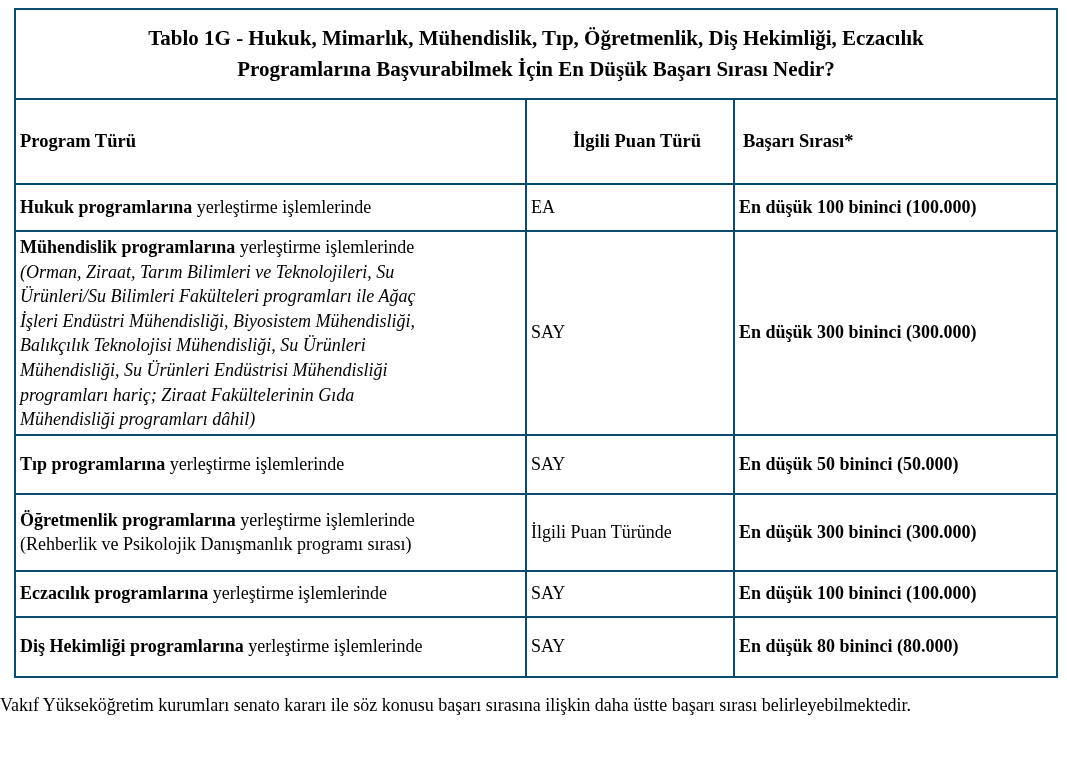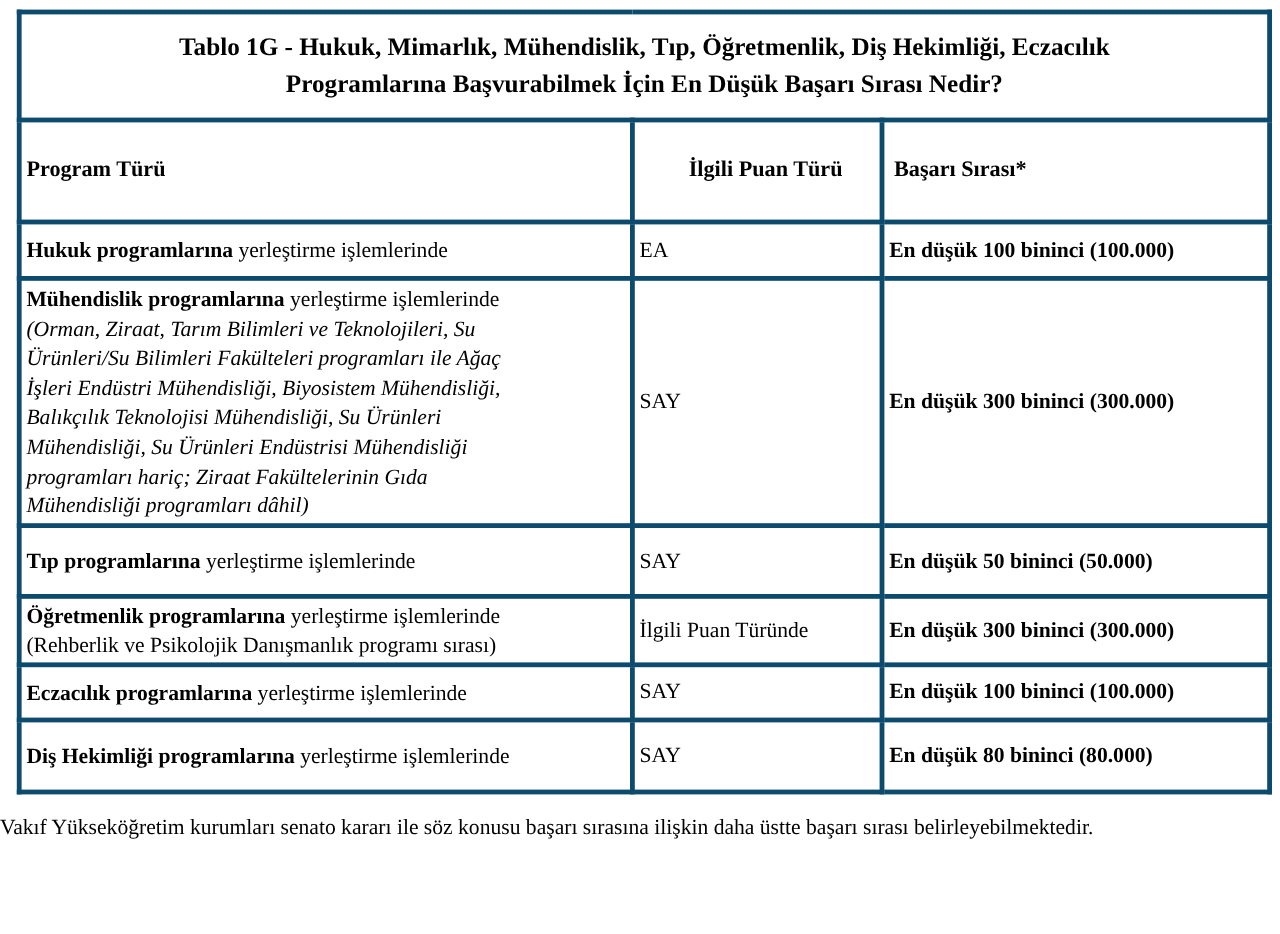--- a/index.html
+++ b/index.html
@@ -21,21 +21,21 @@
     border-collapse: collapse;
     table-layout: fixed;
     width: 1042px;
     margin: 8px 0 0 14px;
   }
   table.main-table col.c1 { width: 511px; }
   table.main-table col.c2 { width: 208px; }
   table.main-table col.c3 { width: 323px; }
   table.main-table th,
   table.main-table td {
-    border: 4px solid #0c4a6e;
+    border: 2px solid #0c4a6e;
     padding: 2px 4px;
     vertical-align: middle;
     overflow: hidden;
   }
   tr.title-row { height: 90px; }
   td.title-cell {
     font-weight: bold;
     font-size: 21px;
     line-height: 31px;
     text-align: center;
@@ -51,21 +51,21 @@
   th.col-header.center {
     text-align: center;
     padding-left: 18px;
   }
   th.col-header.third { padding-left: 8px; }
 
   tbody tr.row-0 { height: 47px; }
   tbody tr.row-1 { height: 198px; }
   tbody tr.row-2 { height: 56px; }
   tbody tr.row-3 { height: 59px; }
-  tbody tr.row-4 { height: 57px; }
+  tbody tr.row-4 { height: 77px; }
   tbody tr.row-5 { height: 46px; }
   tbody tr.row-6 { height: 60px; }
 
   td.program-cell {
     font-size: 18px;
     line-height: 24.6px;
     padding-left: 7px;
     padding-right: 4px;
   }
   tbody tr.row-1 td.program-cell { vertical-align: top; padding-top: 3px; }

